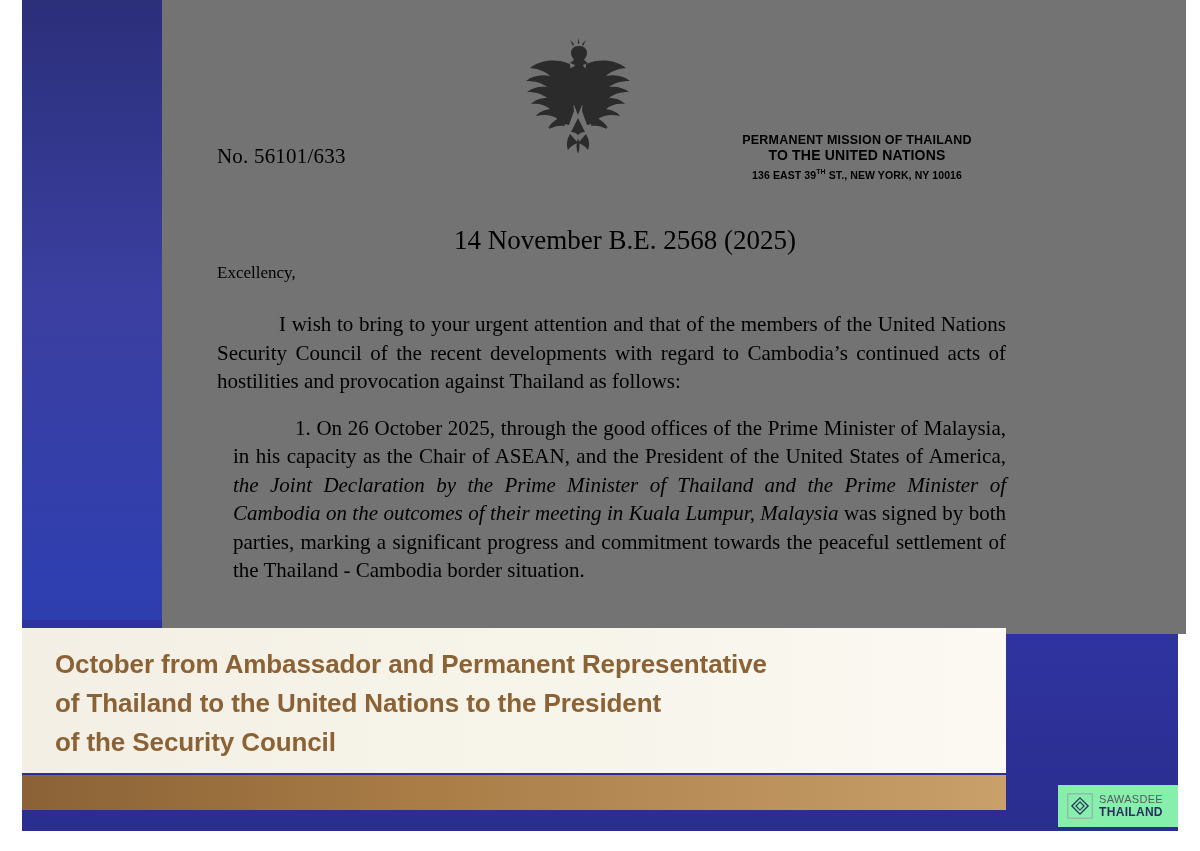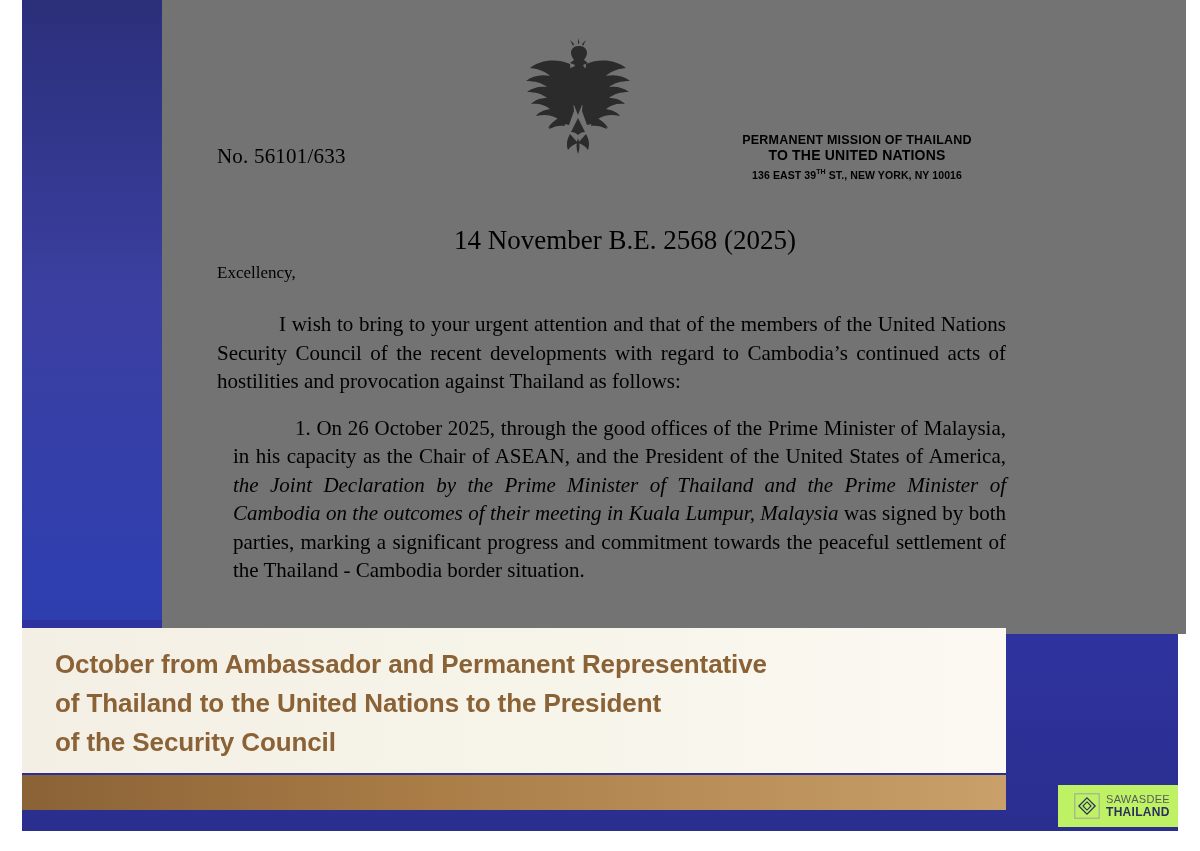--- a/index.html
+++ b/index.html
@@ -188,25 +188,26 @@
     background: linear-gradient(90deg, #8a6236 0%, #a97c46 40%, #c9a06a 100%);
   }
 
   
   .logo-box {
     position: absolute;
     left: 1058px;
     top: 785px;
     width: 120px;
     height: 42px;
-    background: #bef264;
+    background: #86efac;
     display: flex;
     align-items: center;
-    padding-left: 16px;
+    padding-left: 9px;
     box-sizing: border-box;
+    text-align: center;
   }
   .logo-mark {
     width: 26px;
     height: 26px;
     flex: 0 0 26px;
     margin-right: 6px;
   }
   .logo-text {
     font-family: "Liberation Sans", sans-serif;
     line-height: 13px;

